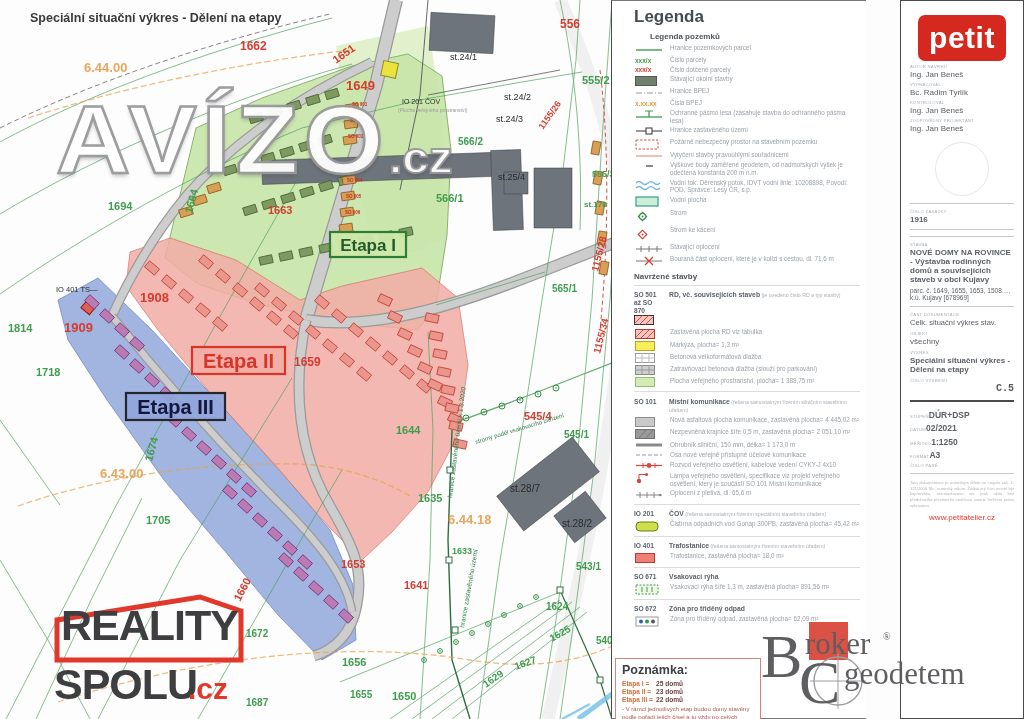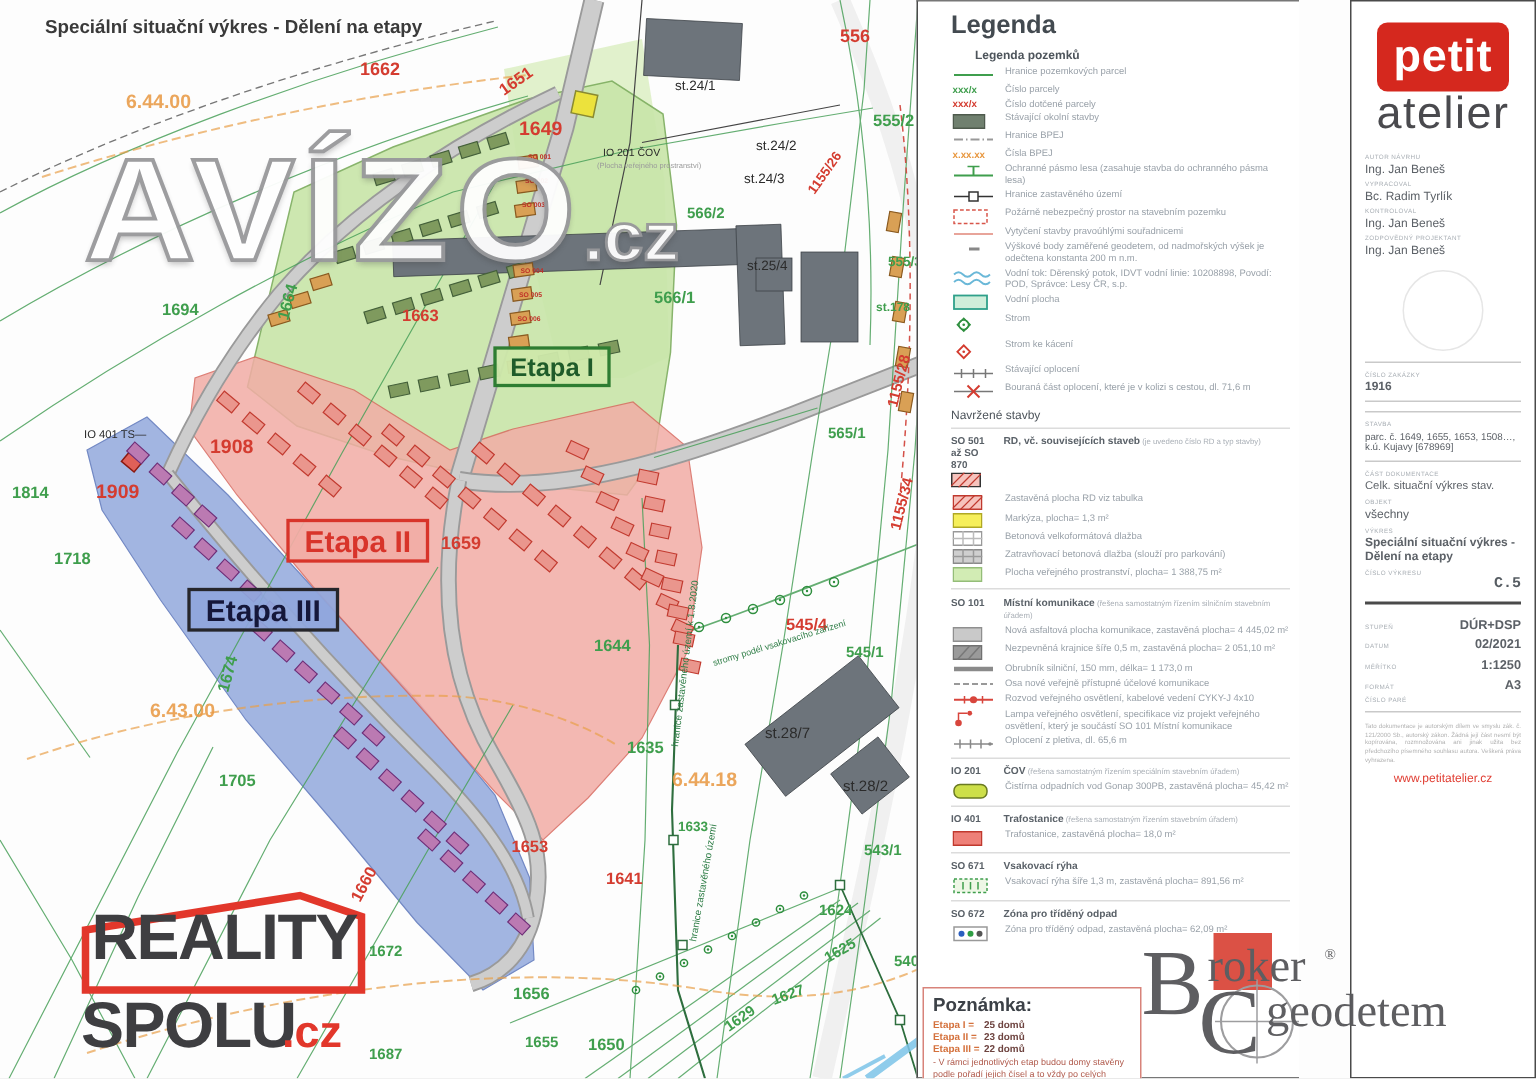--- a/index.html
+++ b/index.html
@@ -6,21 +6,21 @@
   .stage{position:relative;width:1024px;height:719px;background:#fdfdfd;overflow:hidden;
          font-family:"Liberation Sans",sans-serif;}
   
   .map-svg{position:absolute;left:0;top:0;z-index:1;}
   
   .legend-panel{position:absolute;left:611px;top:0;width:255px;height:719px;background:#fff;
     border-left:1.5px solid #4a4a4a;border-top:1px solid #777;border-bottom:1px solid #777;
     box-sizing:border-box;padding:4px 6px 0 22px;z-index:10;}
   .legend-title{font-size:17px;font-weight:bold;color:#434a50;margin:2px 0 5px;}
   .legend-sub{font-size:8px;font-weight:bold;color:#4d545b;margin:0 16px 3px;}
-  .lheading{font-size:8px;font-weight:normal;color:#4d545b;margin:6px 0 2px;}
+  .lheading{font-size:8px;font-weight:bold;color:#4d545b;margin:6px 0 2px;}
   .lrow{display:flex;gap:5px;align-items:flex-start;margin:1.6px 0;}
   .lsym{flex:0 0 30px;display:flex;justify-content:flex-start;padding-left:1px;margin-top:0.5px;}
   .ltext{font-size:6.3px;color:#99a1a9;line-height:1.25;}
   .lhead{display:flex;gap:5px;margin:3px 0 1px;}
   .lcode{flex:0 0 30px;font-size:6.6px;font-weight:bold;color:#5a6168;line-height:1.2;}
   .lhtitle{font-size:6.8px;font-weight:bold;color:#5a6168;line-height:1.25;}
   .lnote{font-size:5.2px;color:#a9afb6;font-weight:normal;}
   .lblock{border-top:1px solid #dcdcdc;margin-top:4px;padding-top:2.5px;}
   .numsym{font-size:6.5px;font-weight:bold;}
   
@@ -41,21 +41,21 @@
   .atelier{font-size:30px;color:#4a4a4e;text-align:center;letter-spacing:1px;margin:-2px 0 6px;}
   .person{margin:3px 0;}
   .flabel{font-size:4.2px;color:#a8aeb4;letter-spacing:.3px;text-transform:uppercase;}
   .fvalue{font-size:8px;color:#5c6167;margin-top:1px;}
   .fvalue.bold{font-weight:bold;}
   .stamp{width:52px;height:52px;border:1px solid #e3e3e3;border-radius:50%;margin:6px auto 4px;opacity:.9;}
   .tb-rule{border-top:1px solid #c9c9c9;margin:3px 0;}
   .tb-rule.thick{border-top:2px solid #4a4a4a;margin:4px 0;}
   .tb-field{margin:2px 0;}
   .cnum{font-size:10px;font-weight:bold;color:#565c62;text-align:right;font-family:Liberation Mono, monospace;}
-  .meta-row{display:flex;justify-content:space-between;align-items:baseline;margin:2.5px 0;}
+  .meta-row{display:flex;align-items:baseline;margin:2.5px 0;}
   .meta-row .fvalue{font-size:8.5px;}
   .copyright{font-size:4.1px;color:#b3b3b3;text-align:justify;line-height:1.4;margin-top:3px;}
   .weblink{font-size:8px;color:#e03c31;text-align:center;margin-top:4px;}
   
   .wm-avizo{position:absolute;left:56px;top:84px;z-index:50;white-space:nowrap;opacity:.95;
     font-weight:800;color:#fff;-webkit-text-stroke:2.5px #98989b;
     text-shadow:0 3px 4px rgba(60,60,60,.35);transform:scaleX(1.06);transform-origin:left;}
   .wm-avizo .big{font-size:97px;letter-spacing:5px;}
   .wm-avizo .cz{font-size:45px;-webkit-text-stroke:1.8px #98989b;}
   .wm-reality{position:absolute;left:50px;top:592px;width:240px;z-index:50;}
@@ -747,21 +747,20 @@
           </div>
         </div>
       <div class="pozn-note">- V rámci jednotlivých etap budou domy stavěny podle pořadí jejich čísel a to vždy po celých skupinách</div>
     </div>
   </div>
 
   <div class="titleblock">
     <div class="petit-logo">
       <span>petit</span>
     </div>
-    <div class="atelier">atelier</div>
     <div id="tb-people">
         <div class="person">
           <div class="flabel">AUTOR NÁVRHU</div>
           <div class="fvalue">Ing. Jan Beneš</div>
         </div>
         <div class="person">
           <div class="flabel">VYPRACOVAL</div>
           <div class="fvalue">Bc. Radim Tyrlík</div>
         </div>
         <div class="person">
@@ -776,20 +775,21 @@
     <div class="stamp"></div>
     <div class="tb-rule"></div>
     <div class="tb-field">
       <div class="flabel">ČÍSLO ZAKÁZKY</div>
       <div class="fvalue bold">1916</div>
     </div>
     <div class="tb-rule"></div>
     <div class="tb-rule"></div>
     <div class="tb-field">
       <div class="flabel">STAVBA</div>
+      <div class="fvalue bold">NOVÉ DOMY NA ROVINCE - Výstavba rodinných domů a souvisejících staveb v obci Kujavy</div>
       <div class="fvalue" style="font-size:6.5px;margin-top:3px">parc. č. 1649, 1655, 1653, 1508…, k.ú. Kujavy [678969]</div>
     </div>
     <div class="tb-rule"></div>
     <div class="tb-field">
       <div class="flabel">ČÁST DOKUMENTACE</div>
       <div class="fvalue" style="font-size:7.5px">Celk. situační výkres stav.</div>
     </div>
     <div class="tb-field">
       <div class="flabel">OBJEKT</div>
       <div class="fvalue">všechny</div>

